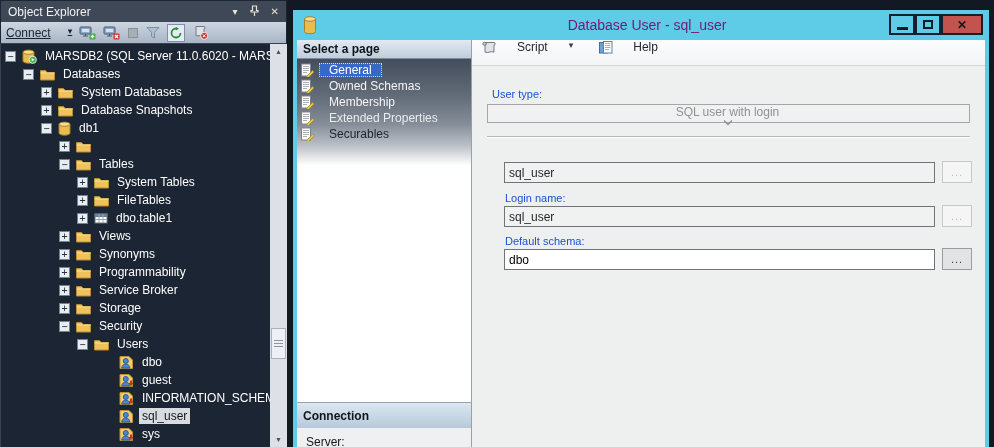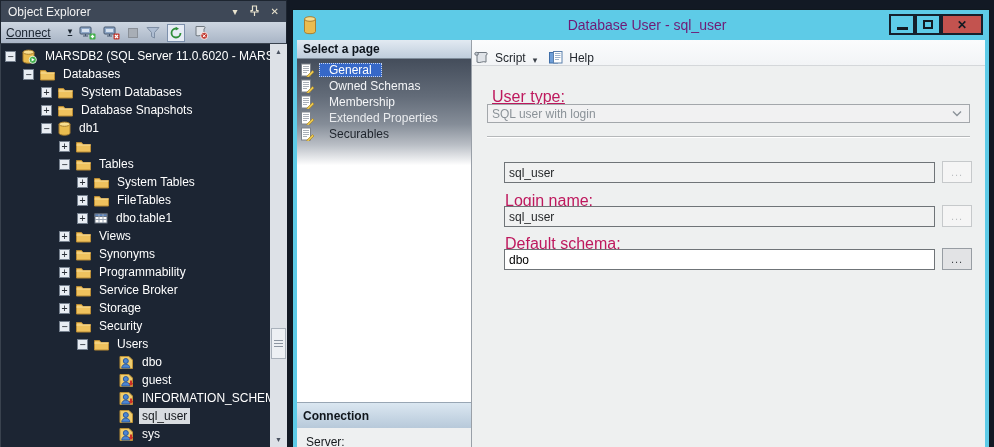--- a/index.html
+++ b/index.html
@@ -90,31 +90,31 @@
     font-weight: bold; font-size: 12px; color: #10161c; display: flex; align-items: center; padding-left: 6px;
   }
   #conn-body { height: 50px; background: #eef0f1; font-size: 12px; color: #15181c; padding: 7px 0 0 9px; line-height: 15px; }
 
   #vsep { position: absolute; left: 174px; top: 0; bottom: 0; width: 1px; background: #99a0a8; }
 
   
   #main { position: absolute; left: 175px; right: 0; top: 0; bottom: 0; }
   #main-toolbar {
     height: 26px; background: linear-gradient(#fbfcfd, #f2f4f6); border-bottom: 1px solid #d4d7da;
-    display: flex; align-items: flex-end; gap: 5px; font-size: 12px; color: #23282e;
+    display: flex; align-items: flex-start; padding-left: 8px; gap: 19px; font-size: 12px; color: #23282e;
   }
   #main-toolbar .arr { font-size: 9px; color: #3a4048; margin: 0 6px 0 2px; }
   #main-content { position: absolute; top: 27px; left: 0; right: 0; bottom: 0; background: #eef0f0; }
 
-  .flabel { position: absolute; font-size: 16px; color: #be185d; text-decoration: underline; }
+  .flabel { position: absolute; font-size: 11px; color: #1d4ed8; }
   #lbl-usertype { left: 20px; top: 48px; }
   .combo {
     position: absolute; left: 15px; top: 64px; width: 483px; height: 19px;
     background: #f1f1f2; border: 1px solid #a3a7ab;
-    display: flex; align-items: center; justify-content: space-between; padding: 0 6px 0 4px;
+    display: flex; align-items: center; justify-content: space-between; padding: 0 6px 0 4px; flex-direction: column;
   }
   .combo-text { font-size: 12px; color: #8b9298; }
   .groove { position: absolute; left: 15px; top: 96px; width: 483px; height: 2px; border-top: 1px solid #b5b8ba; border-bottom: 1px solid #ffffff; }
   #lbl-username { left: 33px; top: 124px; }
   #lbl-loginname { left: 33px; top: 152px; }
   #lbl-schema { left: 33px; top: 195px; }
   .field { position: absolute; left: 32px; width: 431px; height: 21px; border: 1px solid #6f7478; font-size: 12px; display: flex; align-items: center; padding-left: 4px; }
   .field.disabled { background: #f0f1f1; color: #26282a; }
   .field.enabled { background: #ffffff; color: #000000; }
   #fld-username { top: 122px; }

